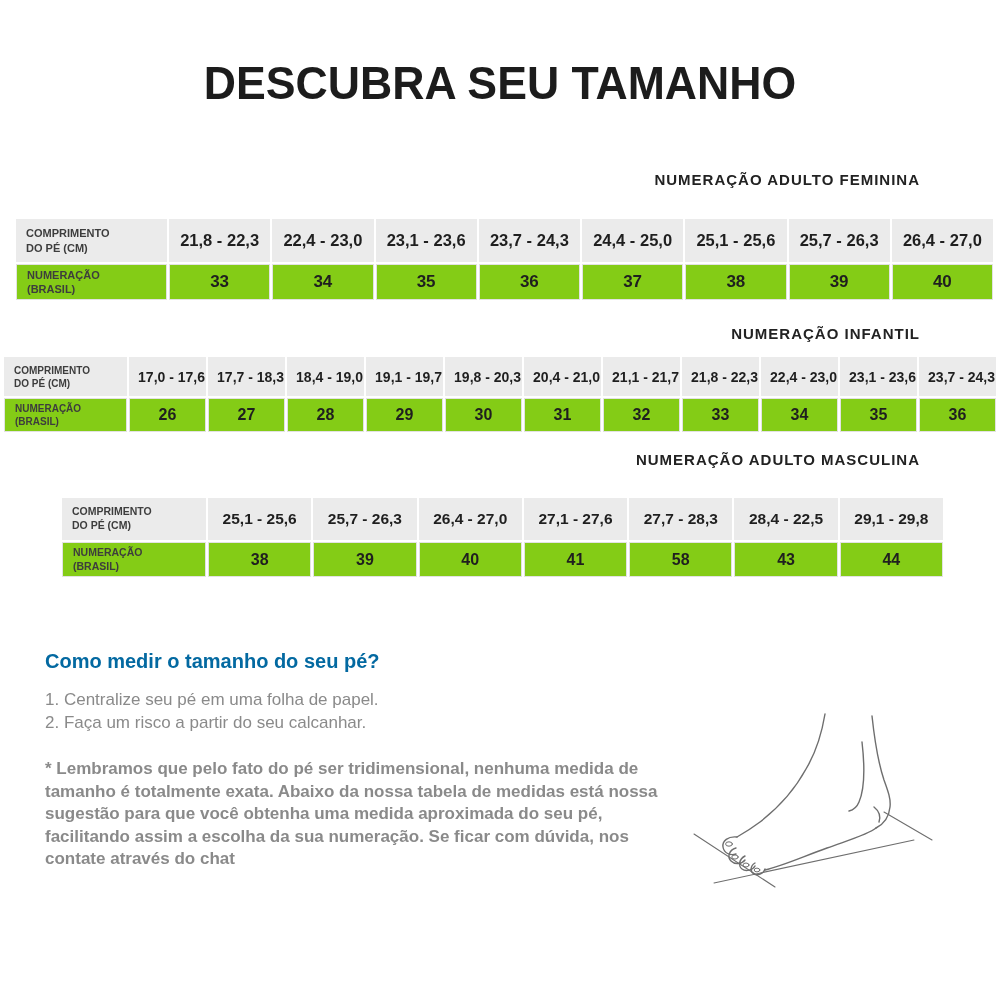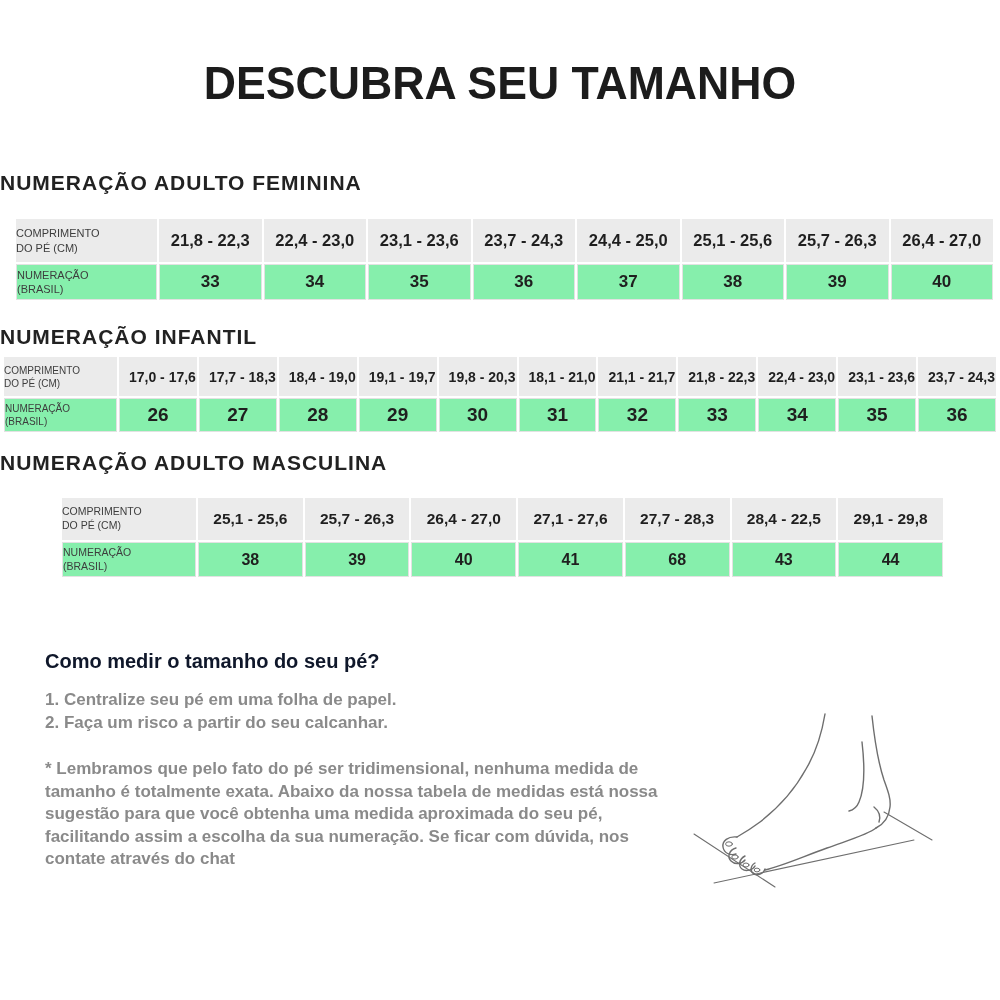--- a/index.html
+++ b/index.html
@@ -6,56 +6,56 @@
   body{
     width:1000px;height:1000px;position:relative;overflow:hidden;
     font-family:"Liberation Sans", sans-serif;color:#1f1f1f;
   }
   h1{
     position:absolute;top:56px;left:0;width:1000px;margin:0;
     text-align:center;font-size:46px;font-weight:700;letter-spacing:0px;
     color:#1c1c1c;transform:scaleX(.97);
   }
   h2.sub{
-    position:absolute;left:0;width:920px;margin:0;text-align:left;
-    font-size:21px;font-weight:700;letter-spacing:1px;color:#222;
+    position:absolute;left:0;width:920px;margin:0;text-align:right;
+    font-size:15px;font-weight:700;letter-spacing:1px;color:#222;
   }
   .s0{top:171px;} .s1{top:325px;} .s2{top:451px;}
 
   table.t{
     position:absolute;border-collapse:separate;border-spacing:2px;
     table-layout:fixed;
   }
   .t0{top:217px;left:14px;width:981px;}
   .t1{top:355px;left:2px;width:996px;}
   .t2{top:496px;left:60px;width:885px;}
 
   table.t td{text-align:center;vertical-align:middle;}
   .hrow td{background:#ebebeb;font-weight:700;}
-  .vrow td{background:#86efac;border:1px solid #e2e2e2;font-weight:700;}
+  .vrow td{background:#84cc16;border:1px solid #e2e2e2;font-weight:700;}
   td.lbl{
-    text-align:left !important;padding-left:0;font-weight:normal;
+    text-align:left !important;padding-left:10px;font-weight:bold;
     color:#3d3d3d;line-height:1.3;text-transform:uppercase;
   }
   .t0 .hrow td{height:41px;font-size:16.5px;}
   .t0 .vrow td{height:32px;font-size:17px;}
   .t0 td.lbl{font-size:11px;width:140px;}
   .t1 .hrow td{height:37px;font-size:14px;text-align:right;}
-  .t1 .vrow td{height:30px;font-size:19px;}
+  .t1 .vrow td{height:30px;font-size:16px;}
   .t1 td.lbl{font-size:10px;width:112px;}
   .t2 .hrow td{height:40px;font-size:15.5px;}
   .t2 .vrow td{height:31px;font-size:16px;}
   .t2 td.lbl{font-size:10.5px;width:133px;}
 
   .howto{position:absolute;top:650px;left:45px;width:618px;}
   .howto h3{
-    margin:0 0 16px 0;font-size:20px;font-weight:700;color:#0f172a;
+    margin:0 0 16px 0;font-size:20px;font-weight:700;color:#0369a1;
   }
   .step{
-    font-size:17px;font-weight:700;color:#8a8a8a;line-height:22.5px;
+    font-size:17px;font-weight:400;color:#8a8a8a;line-height:22.5px;
   }
   .disc{
     margin:24px 4px 0 0;font-size:17px;font-weight:700;color:#8a8a8a;
     line-height:22.5px;
   }
   svg.foot{position:absolute;left:678px;top:676px;}
   svg.foot path, svg.foot line, svg.foot ellipse{
     fill:none;stroke:#6e6e6e;stroke-linecap:round;stroke-linejoin:round;
   }
   svg.foot path{stroke-width:1.4;}
@@ -100,21 +100,21 @@
   <h2 class="sub s1">NUMERAÇÃO INFANTIL</h2>
   <table class="t t1">
       <tbody>
         <tr class="hrow">
           <td class="lbl">COMPRIMENTO<br>DO PÉ (cm)</td>
           <td class="val">17,0 - 17,6</td>
           <td class="val">17,7 - 18,3</td>
           <td class="val">18,4 - 19,0</td>
           <td class="val">19,1 - 19,7</td>
           <td class="val">19,8 - 20,3</td>
-          <td class="val">18,1 - 21,0</td>
+          <td class="val">20,4 - 21,0</td>
           <td class="val">21,1 - 21,7</td>
           <td class="val">21,8 - 22,3</td>
           <td class="val">22,4 - 23,0</td>
           <td class="val">23,1 - 23,6</td>
           <td class="val">23,7 - 24,3</td>
         </tr>
         <tr class="vrow">
           <td class="lbl">NUMERAÇÃO<br>(BRASIL)</td>
           <td class="num">26</td>
           <td class="num">27</td>
@@ -143,21 +143,21 @@
           <td class="val">27,7 - 28,3</td>
           <td class="val">28,4 - 22,5</td>
           <td class="val">29,1 - 29,8</td>
         </tr>
         <tr class="vrow">
           <td class="lbl">NUMERAÇÃO<br>(BRASIL)</td>
           <td class="num">38</td>
           <td class="num">39</td>
           <td class="num">40</td>
           <td class="num">41</td>
-          <td class="num">68</td>
+          <td class="num">58</td>
           <td class="num">43</td>
           <td class="num">44</td>
         </tr>
       </tbody>
     </table>
 
   <section class="howto">
     <h3>Como medir o tamanho do seu pé?</h3>
     <div class="step">1. Centralize seu pé em uma folha de papel.</div>
     <div class="step">2. Faça um risco a partir do seu calcanhar.</div>

